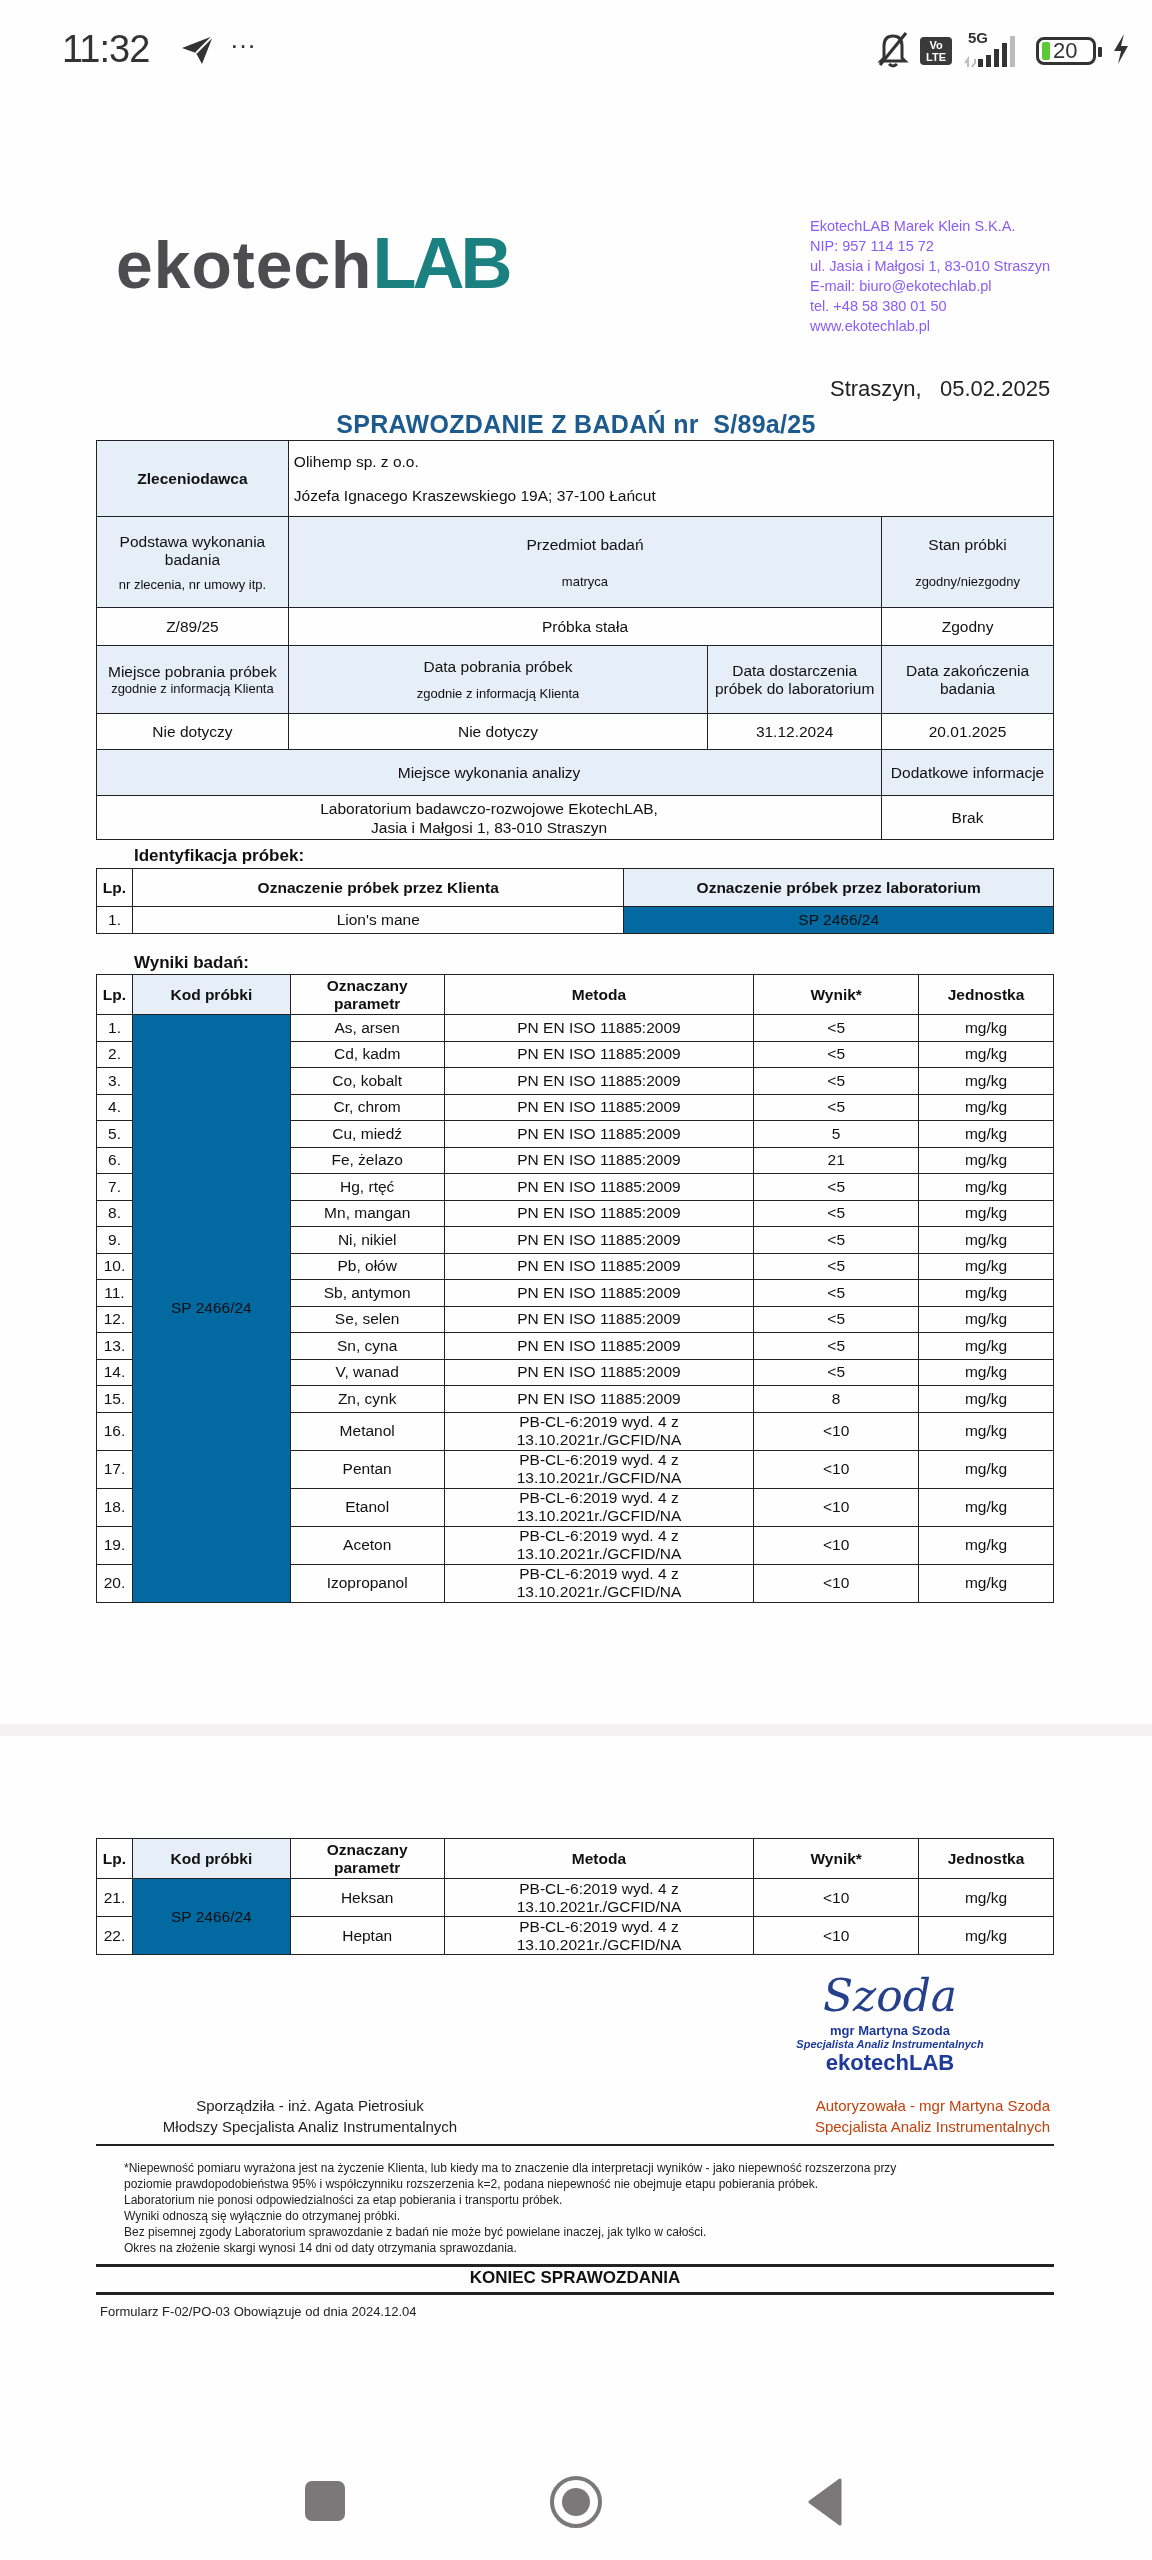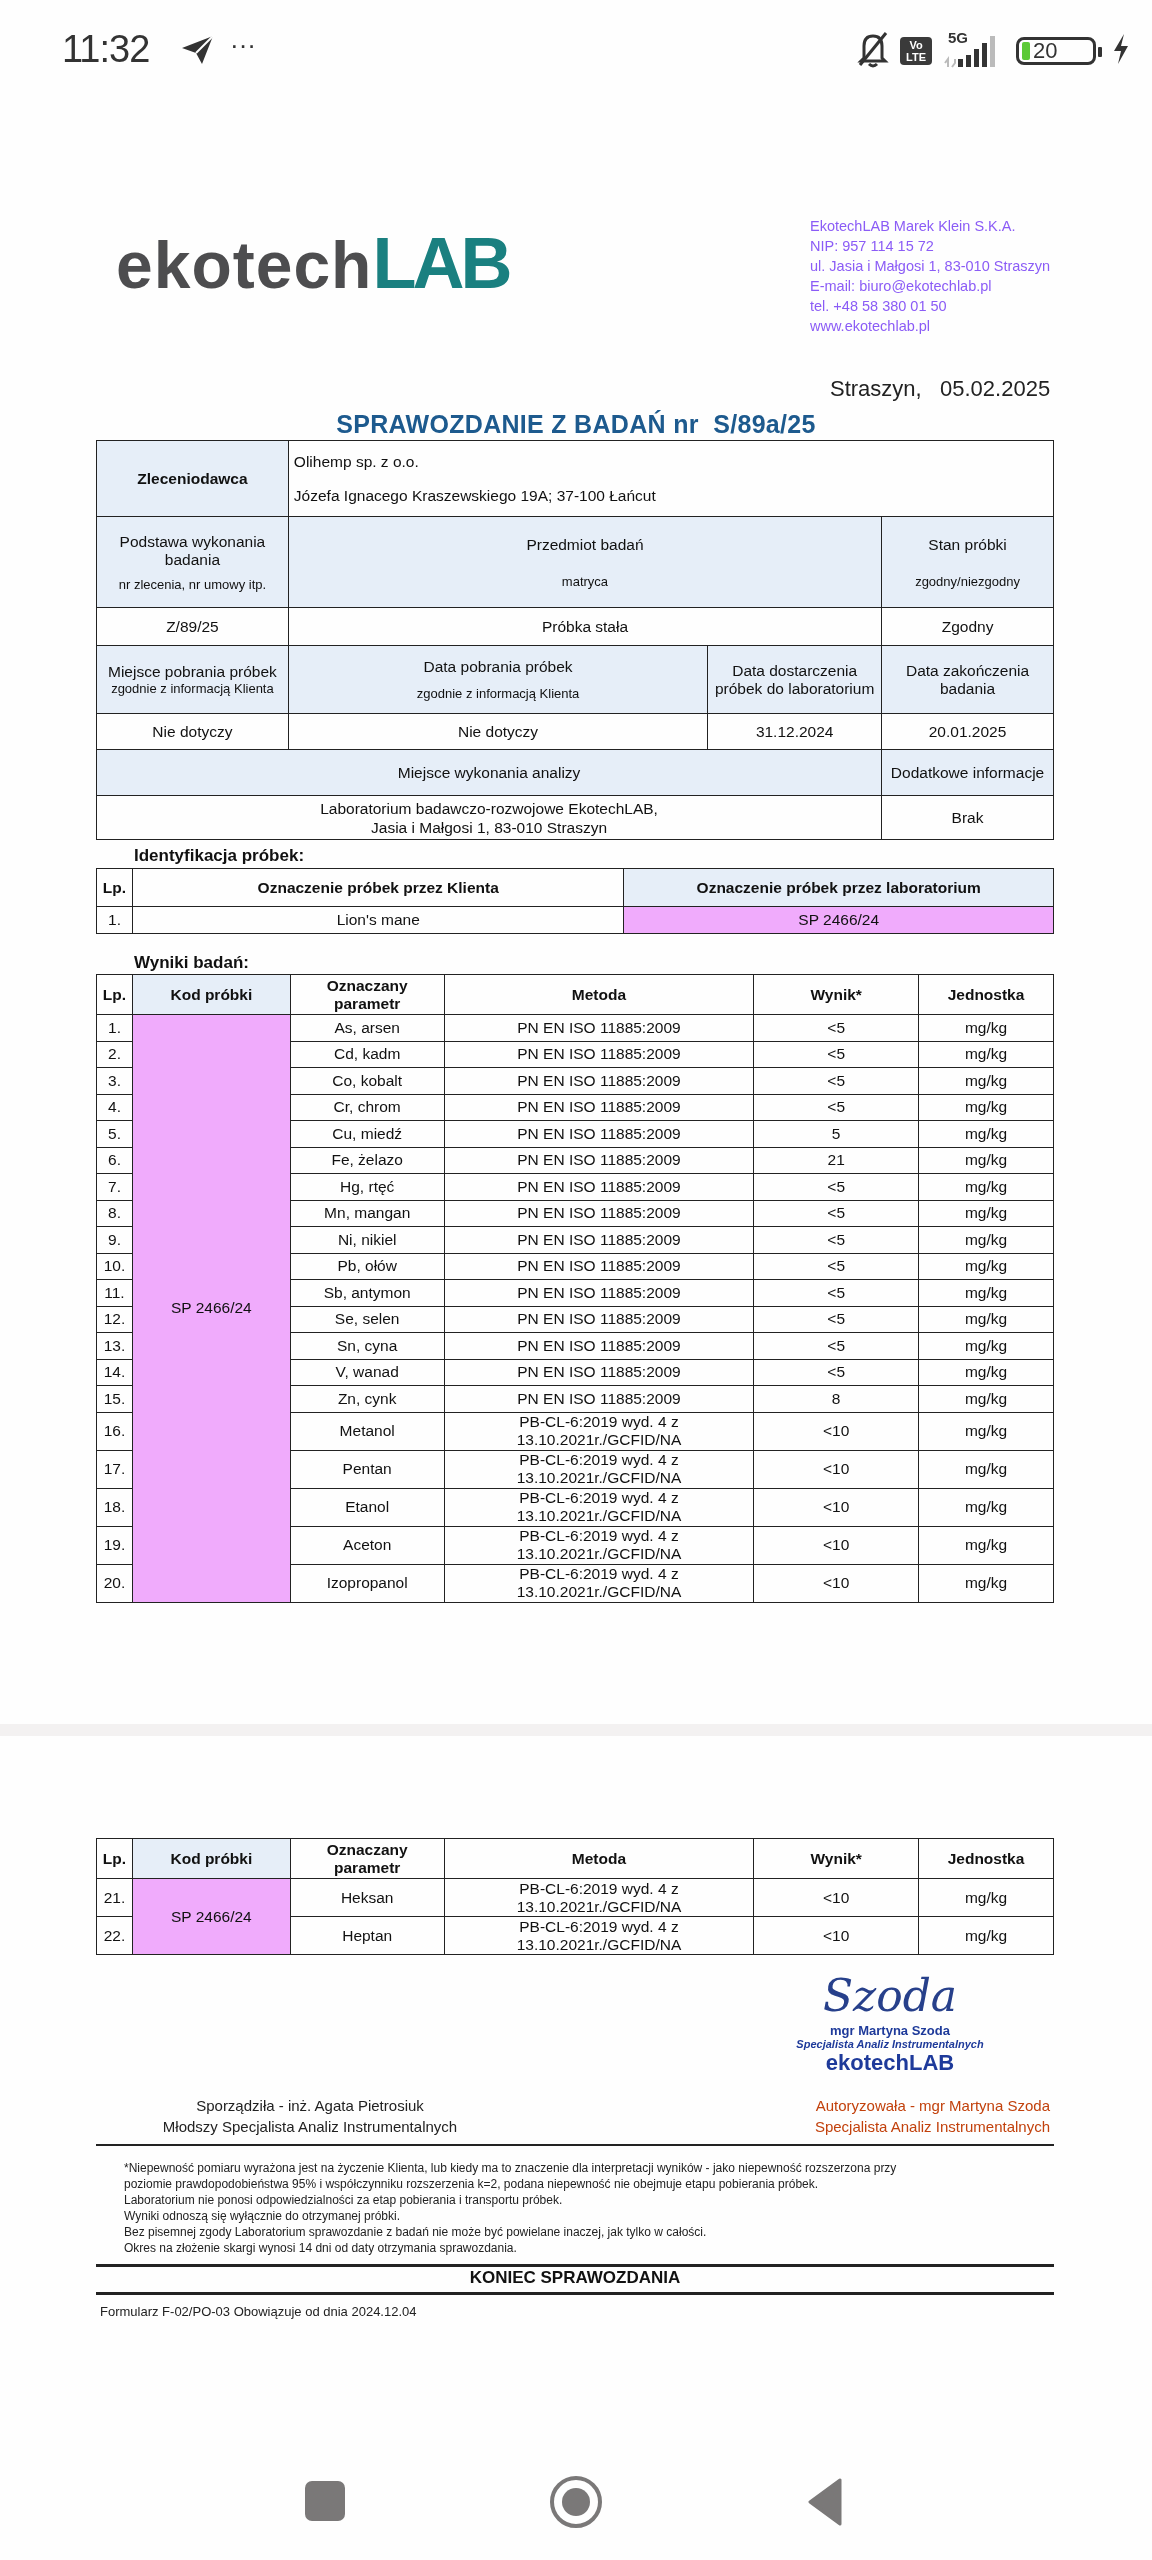--- a/index.html
+++ b/index.html
@@ -2,35 +2,35 @@
 <html><head>
 <meta charset="utf-8">
 <style>
   html, body { margin:0; padding:0; }
   body { width:1152px; height:2560px; background:#fefefe; position:relative; overflow:hidden; font-family:"Liberation Sans", sans-serif; color:#111; }
   .abs { position:absolute; }
   
   .status-time { left:62px; top:28px; font-size:38px; color:#333; letter-spacing:-1px; }
   .sb-icons { right:22px; top:30px; display:flex; align-items:center; gap:10px; }
   .volte { background:#3a3a3a; color:#fff; font-size:11px; font-weight:bold; line-height:12px; text-align:center; border-radius:4px; padding:2px 4px; width:24px; }
-  .battery { width:80px; height:28px; border:3px solid #333; border-radius:8px; position:relative; box-sizing:border-box; display:flex; align-items:center; }
+  .battery { width:60px; height:28px; border:3px solid #333; border-radius:8px; position:relative; box-sizing:border-box; display:flex; align-items:center; }
   .battery .fill { width:8px; height:18px; background:#5cc936; margin-left:3px; border-radius:2px; }
   .battery .lvl { font-size:22px; color:#333; margin-left:3px; }
   .battery:after { content:""; position:absolute; right:-9px; top:7px; width:4px; height:10px; background:#333; border-radius:1px; }
   
   .logo { left:116px; top:222px; font-size:66px; font-weight:bold; letter-spacing:1px; }
   .logo .eko { color:#4d4d4f; }
   .logo .lab { color:#1a8080; font-size:72px; letter-spacing:-4px; }
   .company { left:810px; top:216px; font-size:14.5px; line-height:20px; color:#8b5cf6; }
   .place-date { left:830px; top:376px; font-size:22px; color:#222; }
   .report-title { left:0; width:1152px; top:410px; text-align:center; font-size:25px; font-weight:bold; color:#1d5a8e; letter-spacing:0.3px; }
   table { border-collapse:collapse; position:absolute; left:96px; width:958px; font-size:15.5px; }
   td, th { border:1.6px solid #222; text-align:center; padding:0 3px; font-weight:normal; }
   .hdr { background:#e6eef8; font-weight:bold; }
-  .shade { background:#f0abfc; }
+  .shade { background:#0369a1; }
   .small { font-size:13px; font-weight:normal; }
   .left { text-align:left; padding-left:5px; }
   .sec-label { font-size:17px; font-weight:bold; }
   .results td { height:25.5px; }
   .results td.two { line-height:18px; height:37px; }
   .signature-left { left:100px; width:420px; top:2095px; font-size:15px; text-align:center; line-height:21px; color:#222; }
   .signature-right { left:720px; width:330px; top:2095px; font-size:15px; text-align:right; line-height:21px; color:#c2410c; }
   .stamp { left:760px; top:1970px; width:260px; text-align:center; color:#1e3a9a; }
   .stamp .sig { font-family:"DejaVu Serif", serif; font-style:italic; font-size:44px; color:#27408b; margin-bottom:2px; }
   .stamp .nm { font-size:13px; font-weight:bold; }

